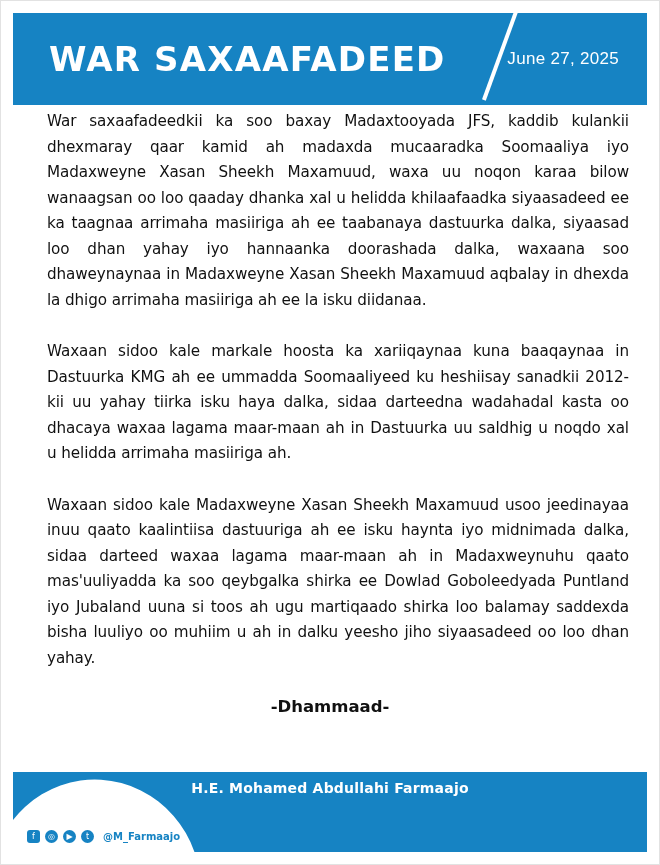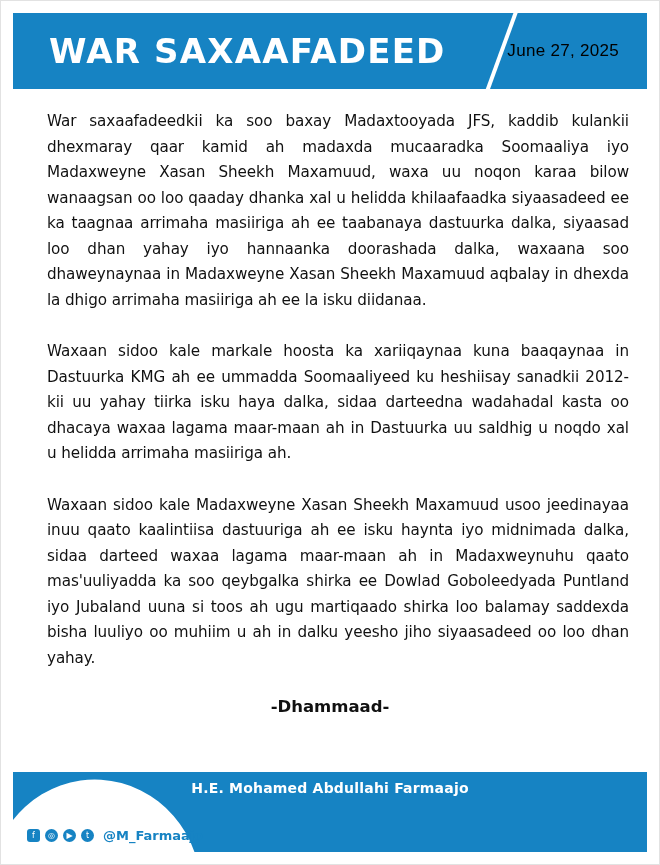--- a/index.html
+++ b/index.html
@@ -21,21 +21,21 @@
     background: #ffffff;
     border: 1px solid #e2e2e2;
   }
 
   
   .header {
     position: absolute;
     top: 12px;
     left: 12px;
     right: 12px;
-    height: 76px;
+    height: 92px;
     background: #1683c3;
     display: flex;
     align-items: center;
     overflow: hidden;
   }
   .header-title {
     color: #ffffff;
     font-size: 34px;
     font-weight: bold;
     letter-spacing: 1.2px;
@@ -48,21 +48,21 @@
     left: 486px;
     top: -10px;
     width: 4px;
     height: 100px;
     background: #ffffff;
     transform: rotate(20deg);
   }
   .header-date {
     position: absolute;
     right: 28px;
-    color: #000000;
+    color: #ffffff;
     font-size: 17px;
     letter-spacing: 0.3px;
     font-family: "Liberation Sans", sans-serif;
   }
 
   
   .body-wrap {
     position: absolute;
     top: 108px;
     left: 30px;
@@ -157,21 +157,21 @@
     color: #ffffff;
     font-size: 8px;
     line-height: 13px;
     text-align: center;
     font-family: "DejaVu Sans", sans-serif;
   }
   .social-chip.round { border-radius: 50%; }
   .handle {
     margin-left: 4px;
     font-family: "DejaVu Sans", sans-serif;
-    font-size: 13px;
+    font-size: 10px;
     font-weight: bold;
     color: #1683c3;
   }
 </style>
 </head>
 <body>
 
 <div class="page">
 
   <div class="header">

